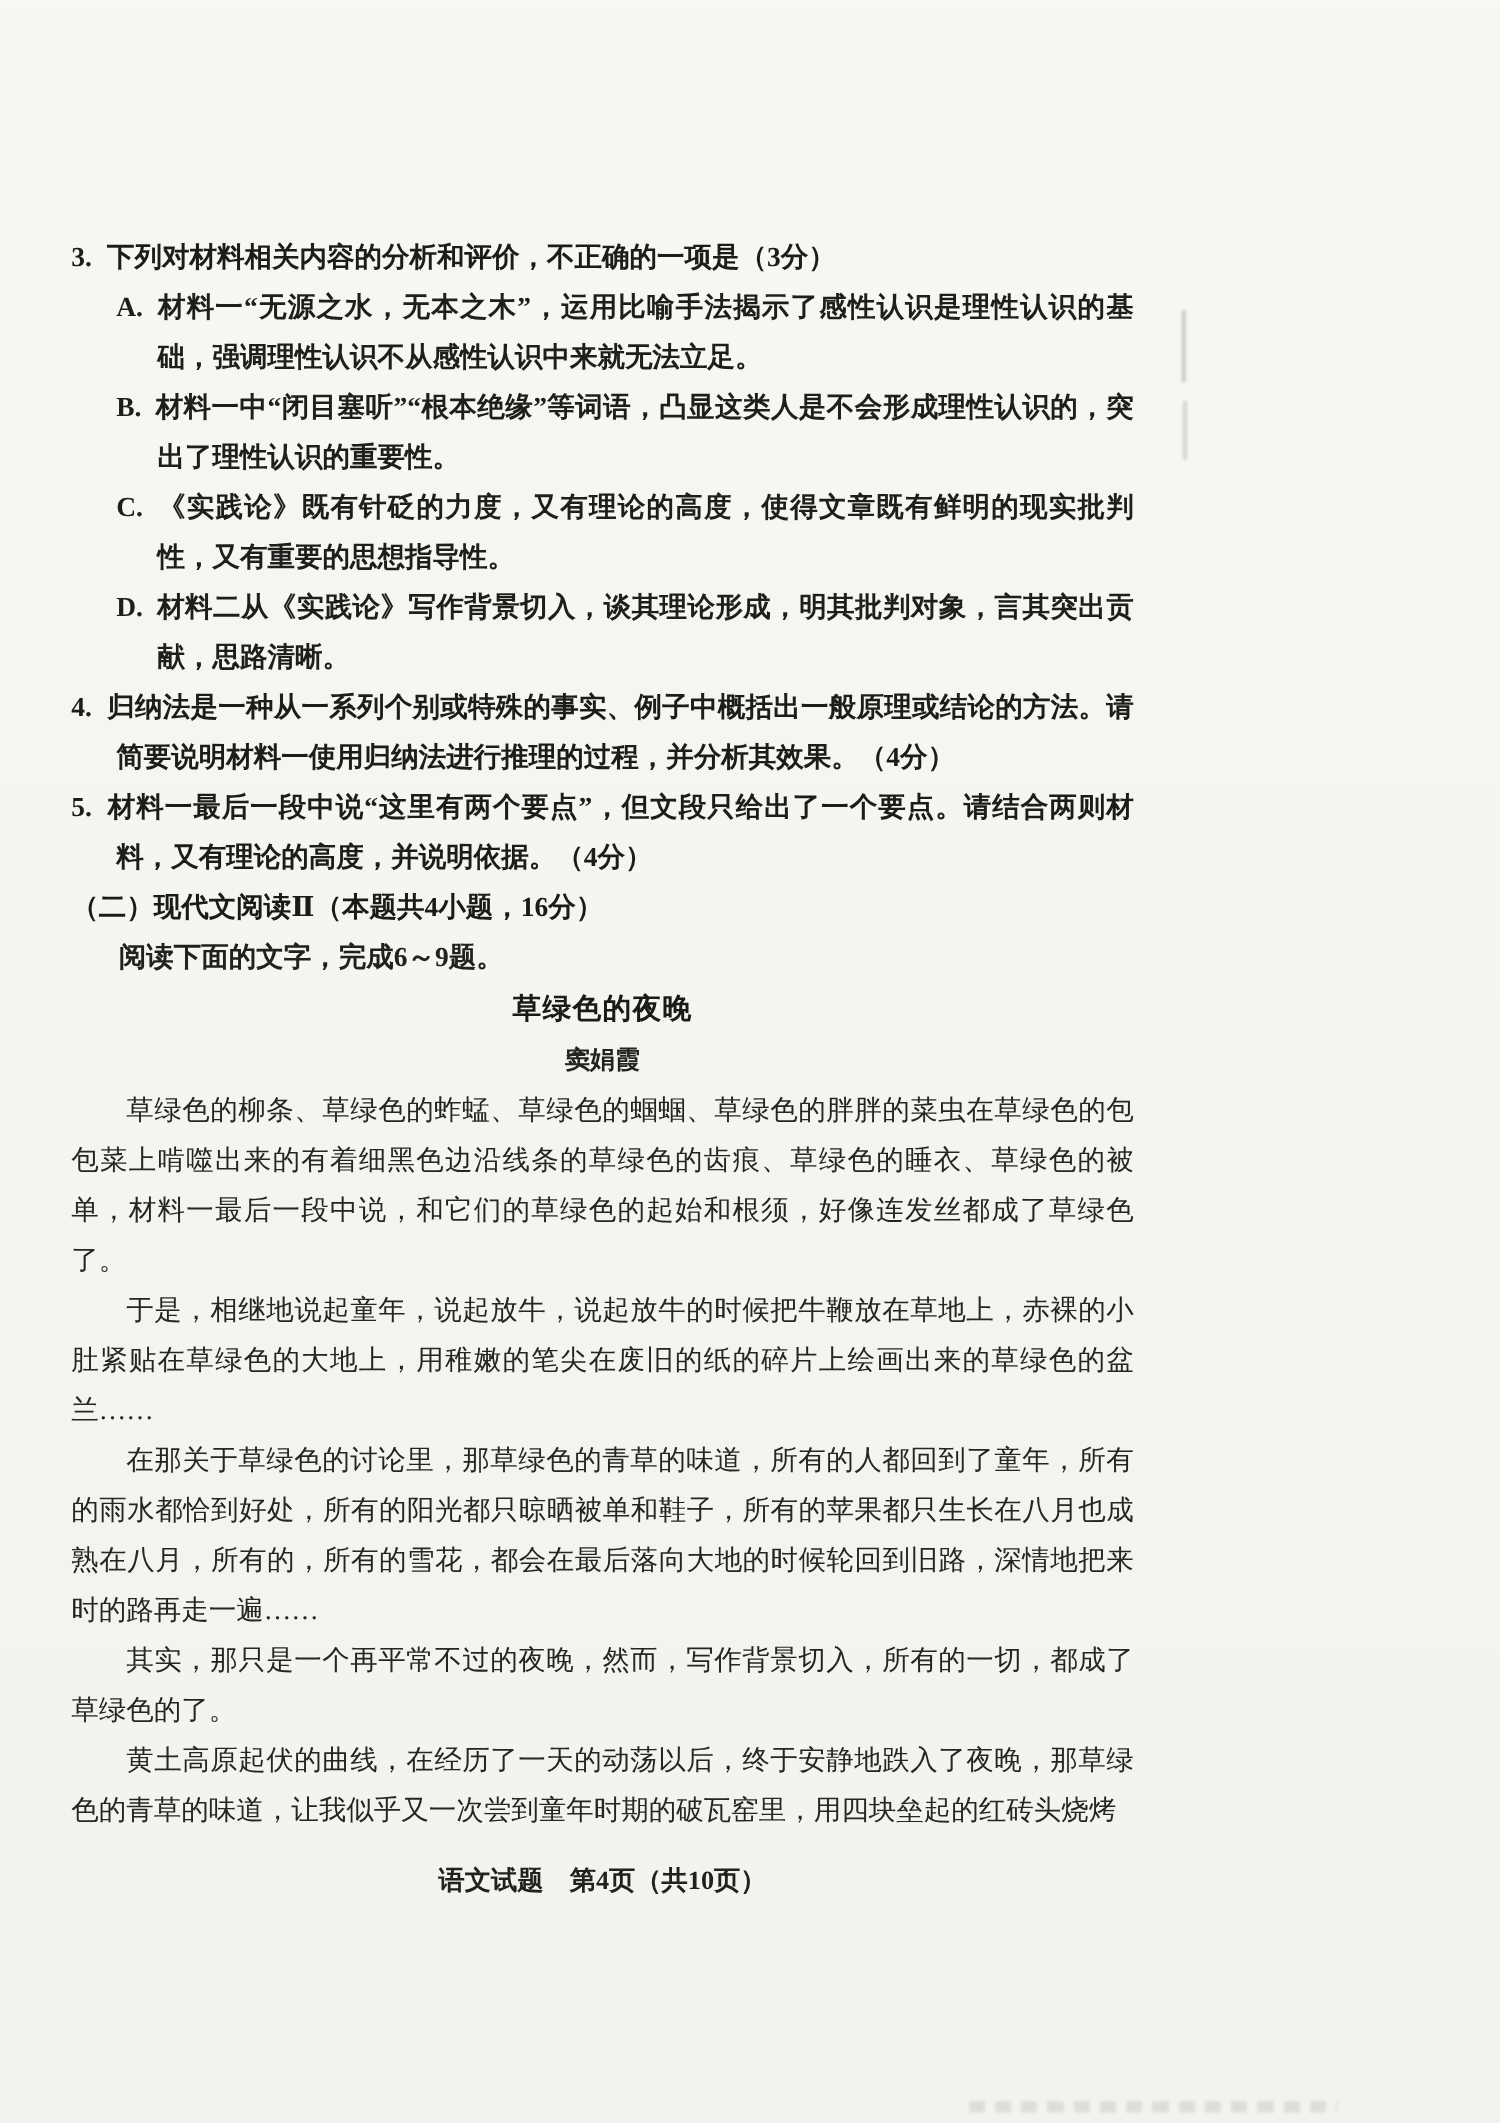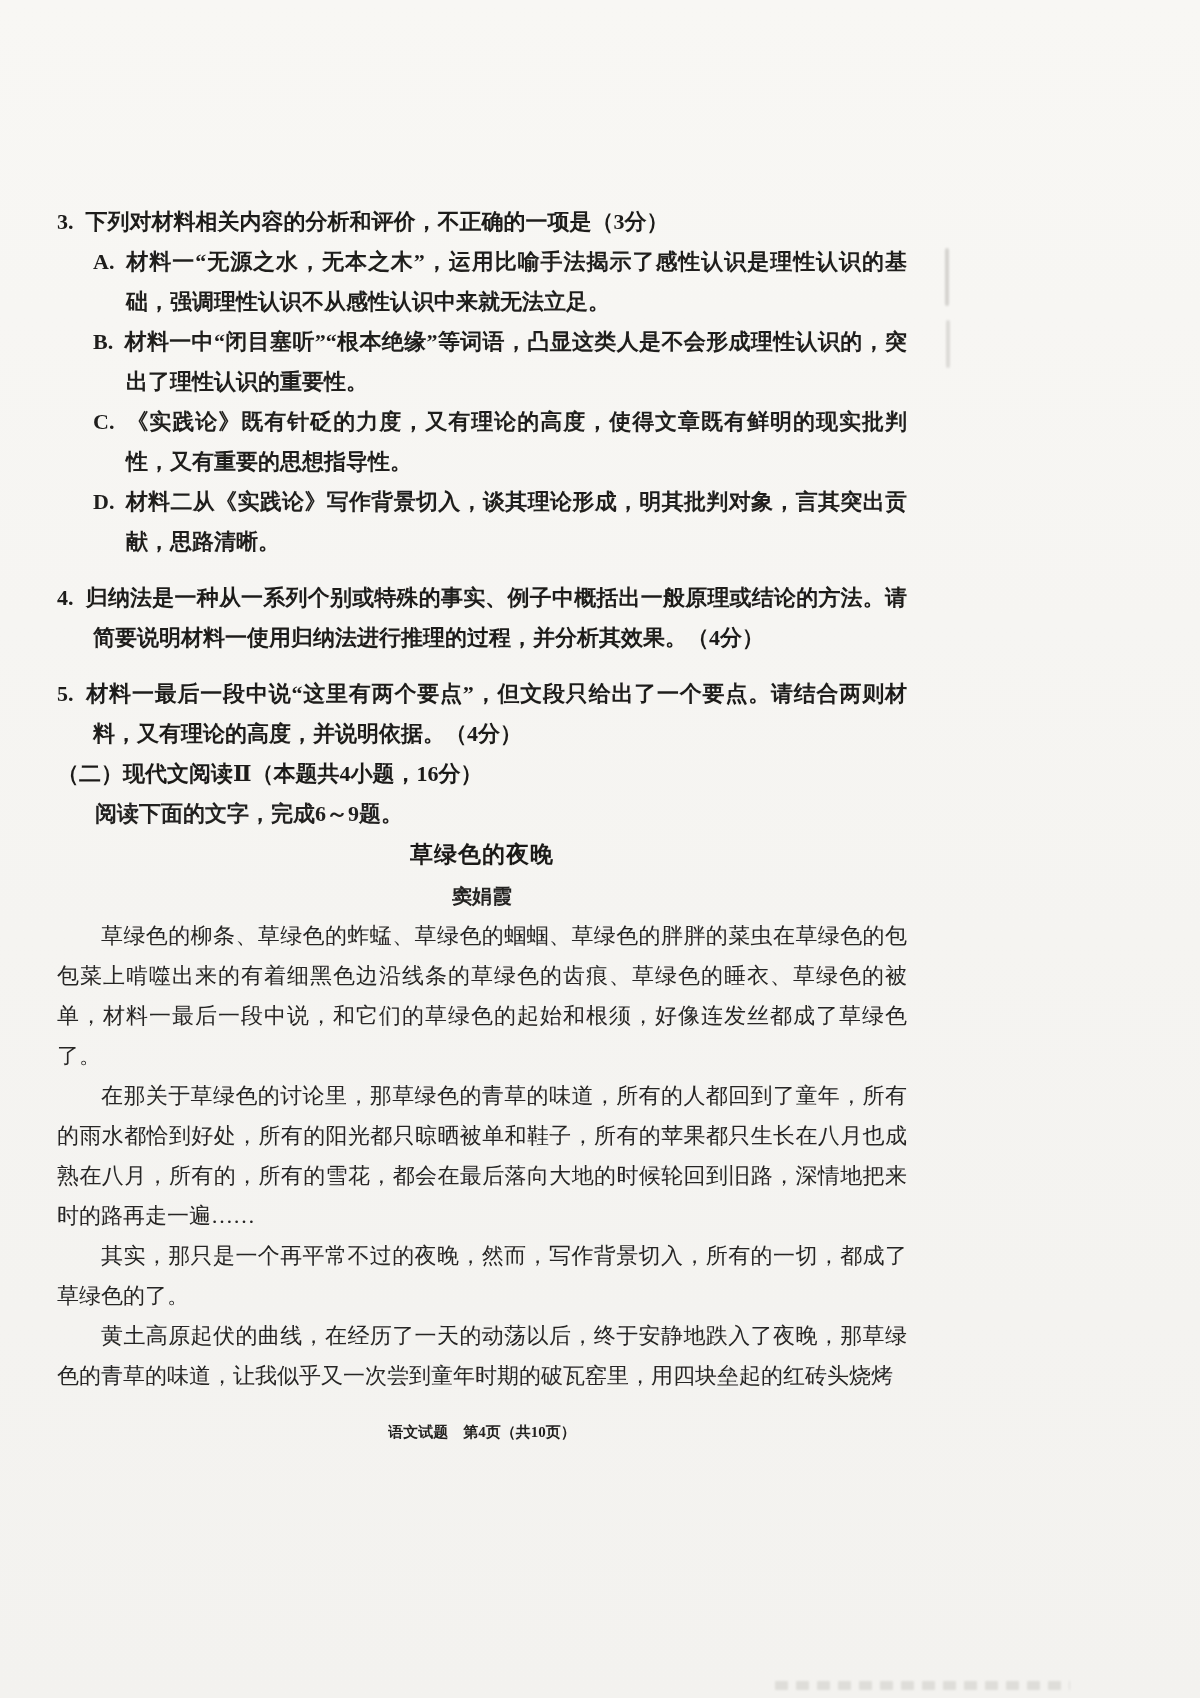--- a/index.html
+++ b/index.html
@@ -23,21 +23,20 @@
     width: 850px;
     font-size: 22px;
     line-height: 40px;
   }
   .stem {
     font-weight: 700;
     padding-left: 36px;
     text-indent: -36px;
     text-align: justify;
     color: #1d1c1a;
-    margin-top: 16px;
   }
   .qnum { margin-right: 12px; }
   .option {
     font-weight: 700;
     padding-left: 69px;
     text-indent: -33px;
     text-align: justify;
     color: #1f1e1c;
   }
   .olabel { margin-right: 11px; }
@@ -69,21 +68,21 @@
   .para {
     text-indent: 2em;
     text-align: justify;
     font-weight: 500;
     color: #262524;
   }
   .page-footer {
     margin-top: 16px;
     text-align: center;
     font-weight: 700;
-    font-size: 15px;
+    font-size: 21px;
     color: #22211f;
   }
   
   .artifact { position: absolute; pointer-events: none; }
   .streak-1 {
     left: 945px; top: 248px; width: 4px; height: 58px;
     background: #b9b7b3; opacity: .55; border-radius: 2px; filter: blur(1px);
   }
   .streak-2 {
     left: 946px; top: 320px; width: 4px; height: 48px;
@@ -117,20 +116,21 @@
       <p class="stem"><span class="qnum">5.</span><span>材料一最后一段中说“这里有两个要点”，但文段只给出了一个要点。请结合两则材料，又有理论的高度，并说明依据。（4分）</span></p>
     </section>
 
     <p class="section-heading">（二）现代文阅读Ⅱ（本题共4小题，16分）</p>
     <p class="instruction">阅读下面的文字，完成6～9题。</p>
 
     <h2 class="essay-title">草绿色的夜晚</h2>
     <p class="essay-author">窦娟霞</p>
 
     <p class="para">草绿色的柳条、草绿色的蚱蜢、草绿色的蝈蝈、草绿色的胖胖的菜虫在草绿色的包包菜上啃噬出来的有着细黑色边沿线条的草绿色的齿痕、草绿色的睡衣、草绿色的被单，材料一最后一段中说，和它们的草绿色的起始和根须，好像连发丝都成了草绿色了。</p>
+    <p class="para">于是，相继地说起童年，说起放牛，说起放牛的时候把牛鞭放在草地上，赤裸的小肚紧贴在草绿色的大地上，用稚嫩的笔尖在废旧的纸的碎片上绘画出来的草绿色的盆兰……</p>
     <p class="para">在那关于草绿色的讨论里，那草绿色的青草的味道，所有的人都回到了童年，所有的雨水都恰到好处，所有的阳光都只晾晒被单和鞋子，所有的苹果都只生长在八月也成熟在八月，所有的，所有的雪花，都会在最后落向大地的时候轮回到旧路，深情地把来时的路再走一遍……</p>
     <p class="para">其实，那只是一个再平常不过的夜晚，然而，写作背景切入，所有的一切，都成了草绿色的了。</p>
     <p class="para">黄土高原起伏的曲线，在经历了一天的动荡以后，终于安静地跌入了夜晚，那草绿色的青草的味道，让我似乎又一次尝到童年时期的破瓦窑里，用四块垒起的红砖头烧烤</p>
 
     <p class="page-footer">语文试题　第4页（共10页）</p>
   </main>
 
   <div class="artifact streak-1"></div>
   <div class="artifact streak-2"></div>
   <div class="artifact smudge-bottom"></div>

